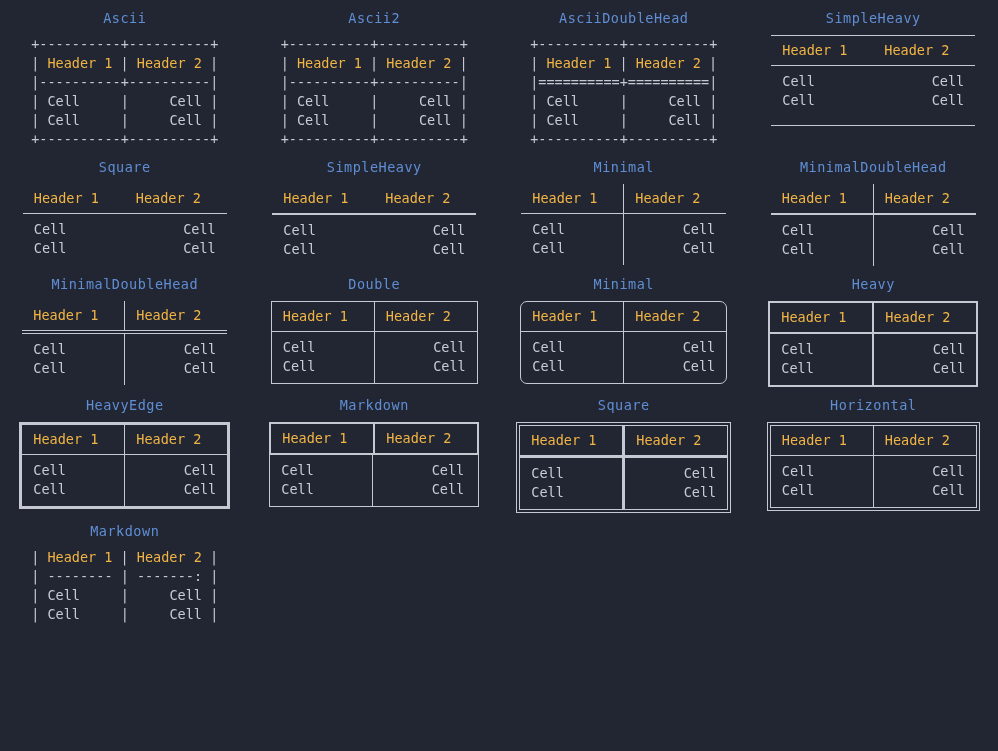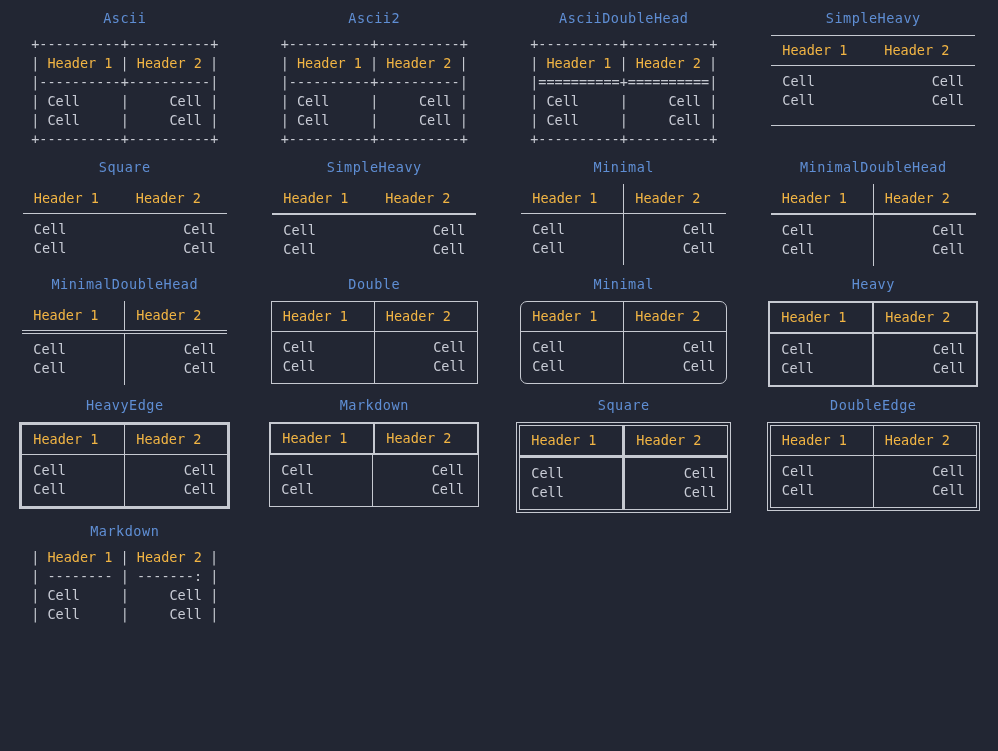--- a/index.html
+++ b/index.html
@@ -372,21 +372,21 @@
             <div class="vsep" style="width:3px"></div>
             <div class="bcB" style="text-align:right">
               <div>Cell</div>
               <div>Cell</div>
             </div>
           </div>
         </div>
       </div>
     </div>
     <div class="cellwrap">
-      <div class="caption">DoubleEdge</div>
+      <div class="caption">Horizontal</div>
       <div class="bx boxed s-doubleedge">
         <div class="inner">
           <div class="hrow" style="border-bottom:1px solid var(--line)">
             <div class="hcA" style="text-align:left">Header 1</div>
             <div class="vsep" style="width:1px"></div>
             <div class="hcA" style="text-align:left">Header 2</div>
           </div>
           <div class="brow">
             <div class="bcA" style="text-align:left">
               <div>Cell</div>

